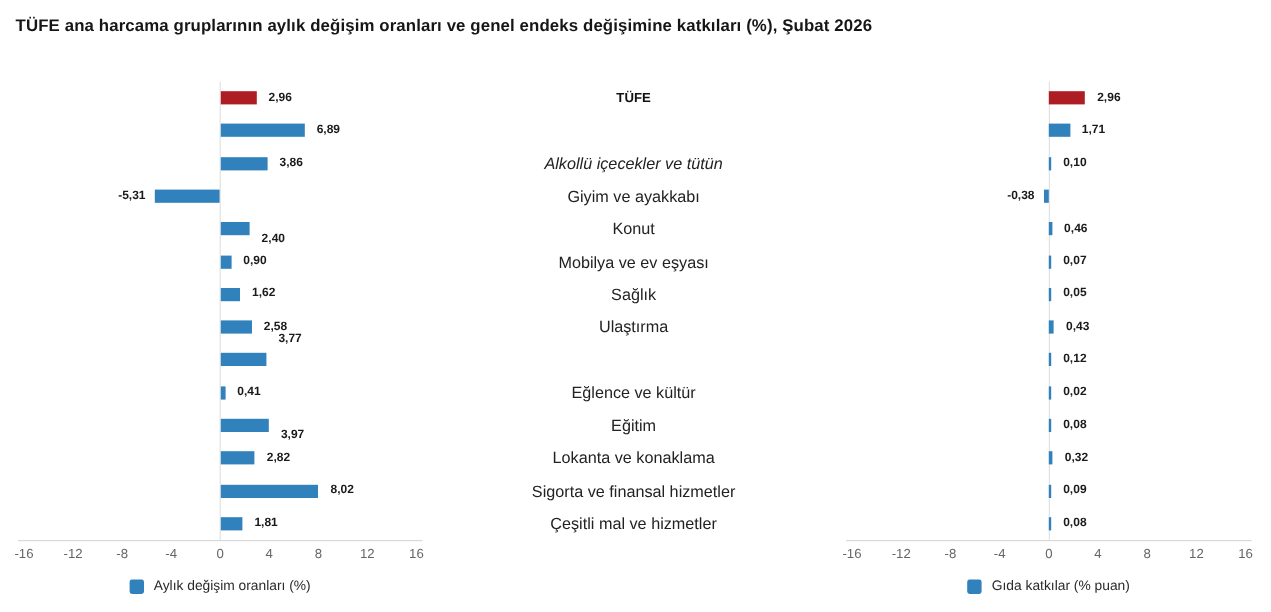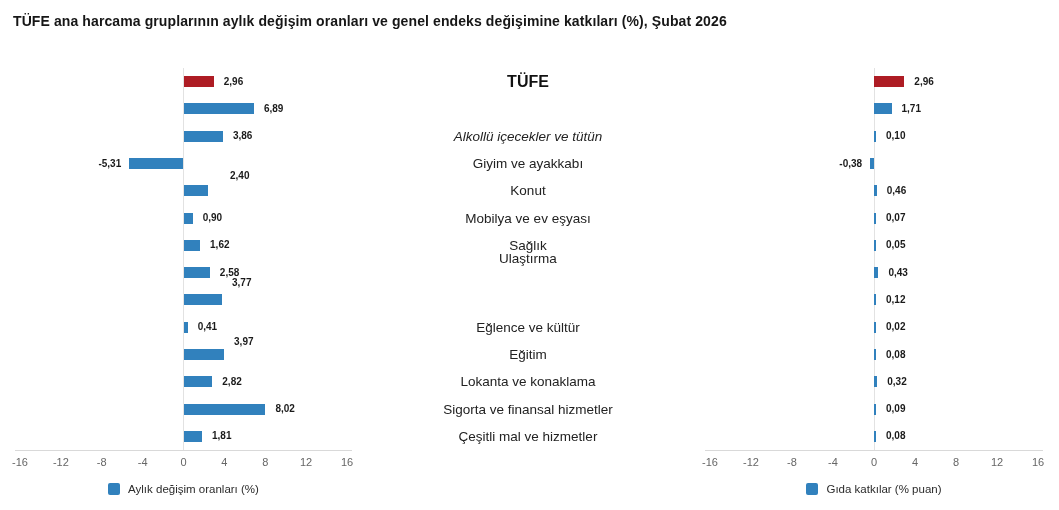--- a/index.html
+++ b/index.html
@@ -39,21 +39,21 @@
     font-size:11px;color:#666666;
   }
   .cats{
     position:absolute;left:350px;top:68px;width:356px;height:382px;
   }
   .cat-row{
     position:absolute;left:0;width:100%;
     display:flex;align-items:center;justify-content:center;
     font-size:13.5px;color:#222222;white-space:nowrap;
   }
-  .cat-row.highlight{font-weight:bold;font-size:16px;color:#111;}
+  .cat-row.highlight{font-weight:bold;font-size:11px;color:#111;}
   .legend{
     position:absolute;top:480px;height:18px;
     display:flex;align-items:center;justify-content:center;gap:8px;
   }
   #legendL{left:20px;width:327px;}
   #legendR{left:710px;width:328px;}
   .swatch{
     width:12px;height:12px;border-radius:2px;display:inline-block;flex:0 0 auto;
   }
   .legend-text{
@@ -71,33 +71,33 @@
       <div class="x-axis-line" style="border-top-color: rgb(217, 217, 217);"></div>
       <div class="bar" style="top: 8.14286px; background: rgb(174, 28, 36); left: 163.5px; width: 30.2475px;"></div>
       <div class="value-label" style="top: 6.64286px; color: rgb(26, 26, 26); left: 203.748px;">2,96</div>
       <div class="bar" style="top: 35.4286px; background: rgb(49, 129, 189); left: 163.5px; width: 70.4072px;"></div>
       <div class="value-label" style="top: 33.9286px; color: rgb(26, 26, 26); left: 243.907px;">6,89</div>
       <div class="bar" style="top: 62.7143px; background: rgb(49, 129, 189); left: 163.5px; width: 39.4444px;"></div>
       <div class="value-label" style="top: 61.2143px; color: rgb(26, 26, 26); left: 212.944px;">3,86</div>
       <div class="bar" style="top: 90px; background: rgb(49, 129, 189); left: 109.238px; width: 54.2616px;"></div>
       <div class="value-label" style="top: 88.5px; color: rgb(26, 26, 26); right: 225.762px;">-5,31</div>
       <div class="bar" style="top: 117.286px; background: rgb(49, 129, 189); left: 163.5px; width: 24.525px;"></div>
-      <div class="value-label" style="top: 101px; color: rgb(26, 26, 26); left: 198.025px; margin-left: 12px;">2,40</div>
+      <div class="value-label" style="top: 125px; color: rgb(26, 26, 26); left: 198.025px;">2,40</div>
       <div class="bar" style="top: 144.571px; background: rgb(49, 129, 189); left: 163.5px; width: 9.19688px;"></div>
       <div class="value-label" style="top: 143.071px; color: rgb(26, 26, 26); left: 182.697px;">0,90</div>
       <div class="bar" style="top: 171.857px; background: rgb(49, 129, 189); left: 163.5px; width: 16.5544px;"></div>
       <div class="value-label" style="top: 170.357px; color: rgb(26, 26, 26); left: 190.054px;">1,62</div>
       <div class="bar" style="top: 199.143px; background: rgb(49, 129, 189); left: 163.5px; width: 26.3644px;"></div>
       <div class="value-label" style="top: 197.643px; color: rgb(26, 26, 26); left: 199.864px;">2,58</div>
       <div class="bar" style="top: 226.429px; background: rgb(49, 129, 189); left: 163.5px; width: 38.5247px;"></div>
       <div class="value-label" style="top: 208px; color: rgb(26, 26, 26); left: 212.025px;">3,77</div>
       <div class="bar" style="top: 253.714px; background: rgb(49, 129, 189); left: 163.5px; width: 4.18969px;"></div>
       <div class="value-label" style="top: 252.214px; color: rgb(26, 26, 26); left: 177.69px;">0,41</div>
       <div class="bar" style="top: 281px; background: rgb(49, 129, 189); left: 163.5px; width: 40.5684px;"></div>
-      <div class="value-label" style="top: 267px; color: rgb(26, 26, 26); left: 214.068px;">3,97</div>
+      <div class="value-label" style="top: 288px; color: rgb(26, 26, 26); left: 214.068px;">3,97</div>
       <div class="bar" style="top: 308.286px; background: rgb(49, 129, 189); left: 163.5px; width: 28.8169px;"></div>
       <div class="value-label" style="top: 306.786px; color: rgb(26, 26, 26); left: 202.317px;">2,82</div>
       <div class="bar" style="top: 335.571px; background: rgb(49, 129, 189); left: 163.5px; width: 81.9544px;"></div>
       <div class="value-label" style="top: 334.071px; color: rgb(26, 26, 26); left: 255.454px;">8,02</div>
       <div class="bar" style="top: 362.857px; background: rgb(49, 129, 189); left: 163.5px; width: 18.4959px;"></div>
       <div class="value-label" style="top: 361.357px; color: rgb(26, 26, 26); left: 191.996px;">1,81</div>
       <div class="tick-label" style="left: -18px; color: rgb(102, 102, 102);">-16</div>
       <div class="tick-label" style="left: 22.875px; color: rgb(102, 102, 102);">-12</div>
       <div class="tick-label" style="left: 63.75px; color: rgb(102, 102, 102);">-8</div>
       <div class="tick-label" style="left: 104.625px; color: rgb(102, 102, 102);">-4</div>
@@ -108,21 +108,21 @@
       <div class="tick-label" style="left: 309px; color: rgb(102, 102, 102);">16</div>
     </div>
 
   <div class="cats" id="cats">
       <div class="cat-row highlight" style="top: 0px; height: 27.2857px;">TÜFE</div>
       <div class="cat-row" style="top: 54.5714px; height: 27.2857px; font-style: italic;">Alkollü içecekler ve tütün</div>
       <div class="cat-row" style="top: 81.8571px; height: 27.2857px;">Giyim ve ayakkabı</div>
       <div class="cat-row" style="top: 109.143px; height: 27.2857px;">Konut</div>
       <div class="cat-row" style="top: 136.429px; height: 27.2857px;">Mobilya ve ev eşyası</div>
       <div class="cat-row" style="top: 163.714px; height: 27.2857px;">Sağlık</div>
-      <div class="cat-row" style="top: 177px; height: 27.2857px;">Ulaştırma</div>
+      <div class="cat-row" style="top: 191px; height: 27.2857px;">Ulaştırma</div>
       <div class="cat-row" style="top: 245.571px; height: 27.2857px;">Eğlence ve kültür</div>
       <div class="cat-row" style="top: 272.857px; height: 27.2857px;">Eğitim</div>
       <div class="cat-row" style="top: 300.143px; height: 27.2857px;">Lokanta ve konaklama</div>
       <div class="cat-row" style="top: 327.429px; height: 27.2857px;">Sigorta ve finansal hizmetler</div>
       <div class="cat-row" style="top: 354.714px; height: 27.2857px;">Çeşitli mal ve hizmetler</div>
     </div>
 
   <div class="plot" id="plotR">
       <div class="zero-line" style="left: 163.5px; background: rgb(226, 226, 226);"></div>
       <div class="x-axis-line" style="border-top-color: rgb(217, 217, 217);"></div>

